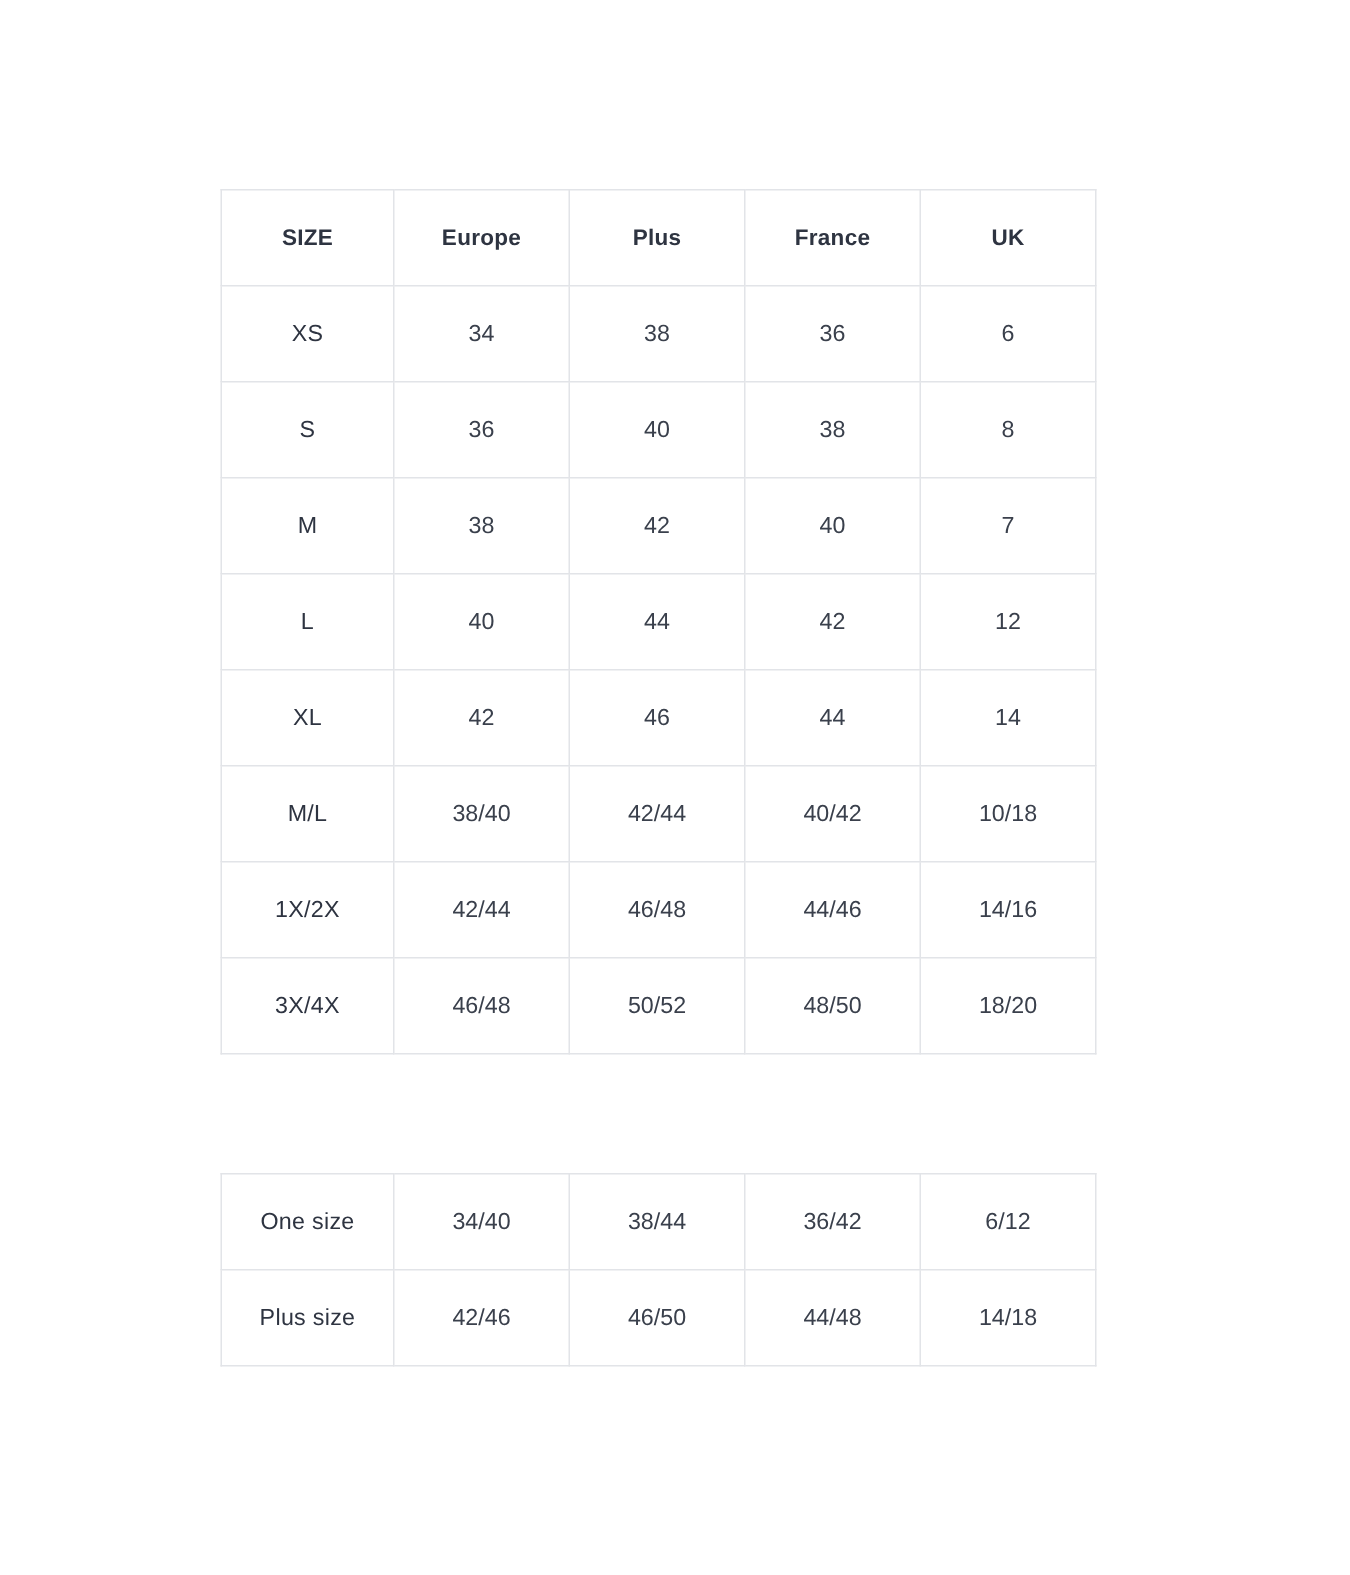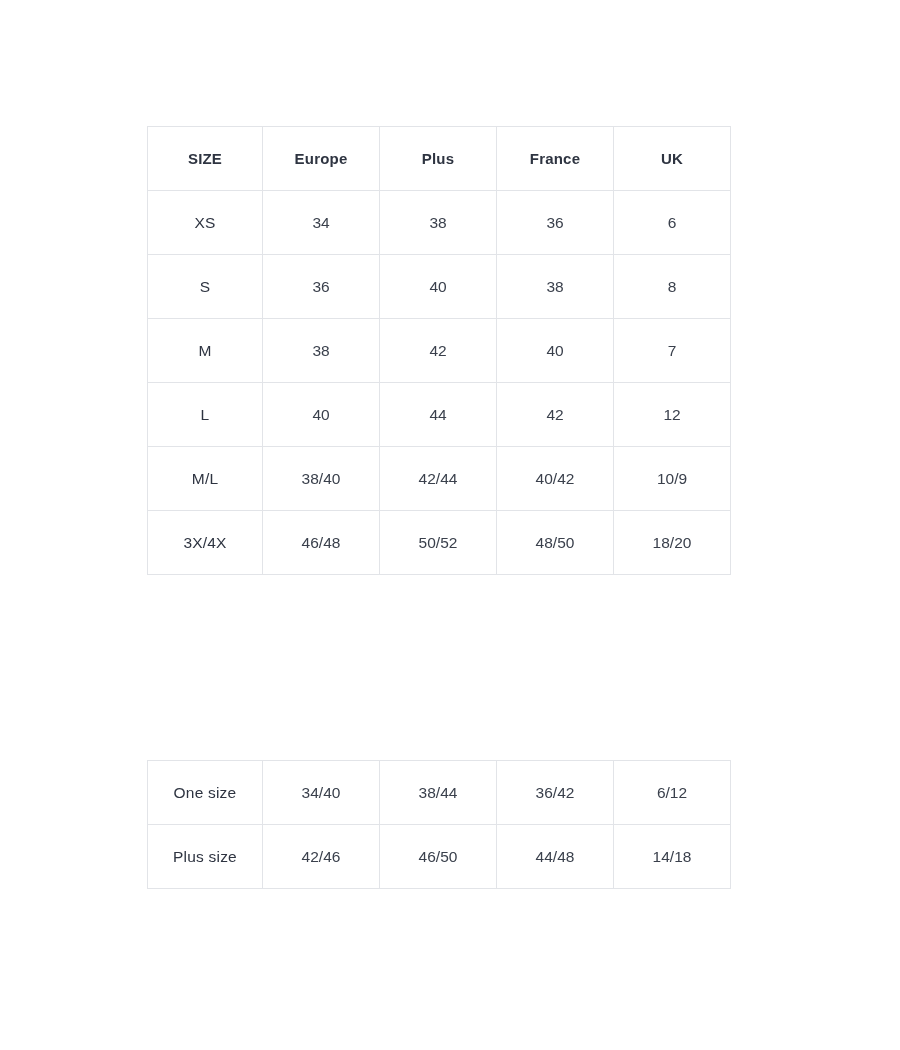--- a/index.html
+++ b/index.html
@@ -28,21 +28,21 @@
     table-layout: fixed;
     background: #ffffff;
   }
   #main-size-table {
     left: 147px;
     top: 126px;
     width: 583px;
   }
   #special-size-table {
     left: 147px;
-    top: 760px;
+    top: 782px;
     width: 583px;
   }
   .size-table col.c0 { width: 115px; }
   .size-table col.c1 { width: 117px; }
   .size-table col.c2 { width: 117px; }
   .size-table col.c3 { width: 117px; }
   .size-table col.c4 { width: 117px; }
 
   .size-table th,
   .size-table td {
@@ -114,25 +114,39 @@
         <td class="value">7</td>
       </tr>
       <tr>
         <td class="rowhead">L</td>
         <td class="value">40</td>
         <td class="value">44</td>
         <td class="value">42</td>
         <td class="value">12</td>
       </tr>
       <tr>
+        <td class="rowhead">XL</td>
+        <td class="value">42</td>
+        <td class="value">46</td>
+        <td class="value">44</td>
+        <td class="value">14</td>
+      </tr>
+      <tr>
         <td class="rowhead">M/L</td>
         <td class="value">38/40</td>
         <td class="value">42/44</td>
         <td class="value">40/42</td>
-        <td class="value">10/9</td>
+        <td class="value">10/18</td>
+      </tr>
+      <tr>
+        <td class="rowhead">1X/2X</td>
+        <td class="value">42/44</td>
+        <td class="value">46/48</td>
+        <td class="value">44/46</td>
+        <td class="value">14/16</td>
       </tr>
       <tr>
         <td class="rowhead">3X/4X</td>
         <td class="value">46/48</td>
         <td class="value">50/52</td>
         <td class="value">48/50</td>
         <td class="value">18/20</td>
       </tr>
     </tbody>
   </table>

